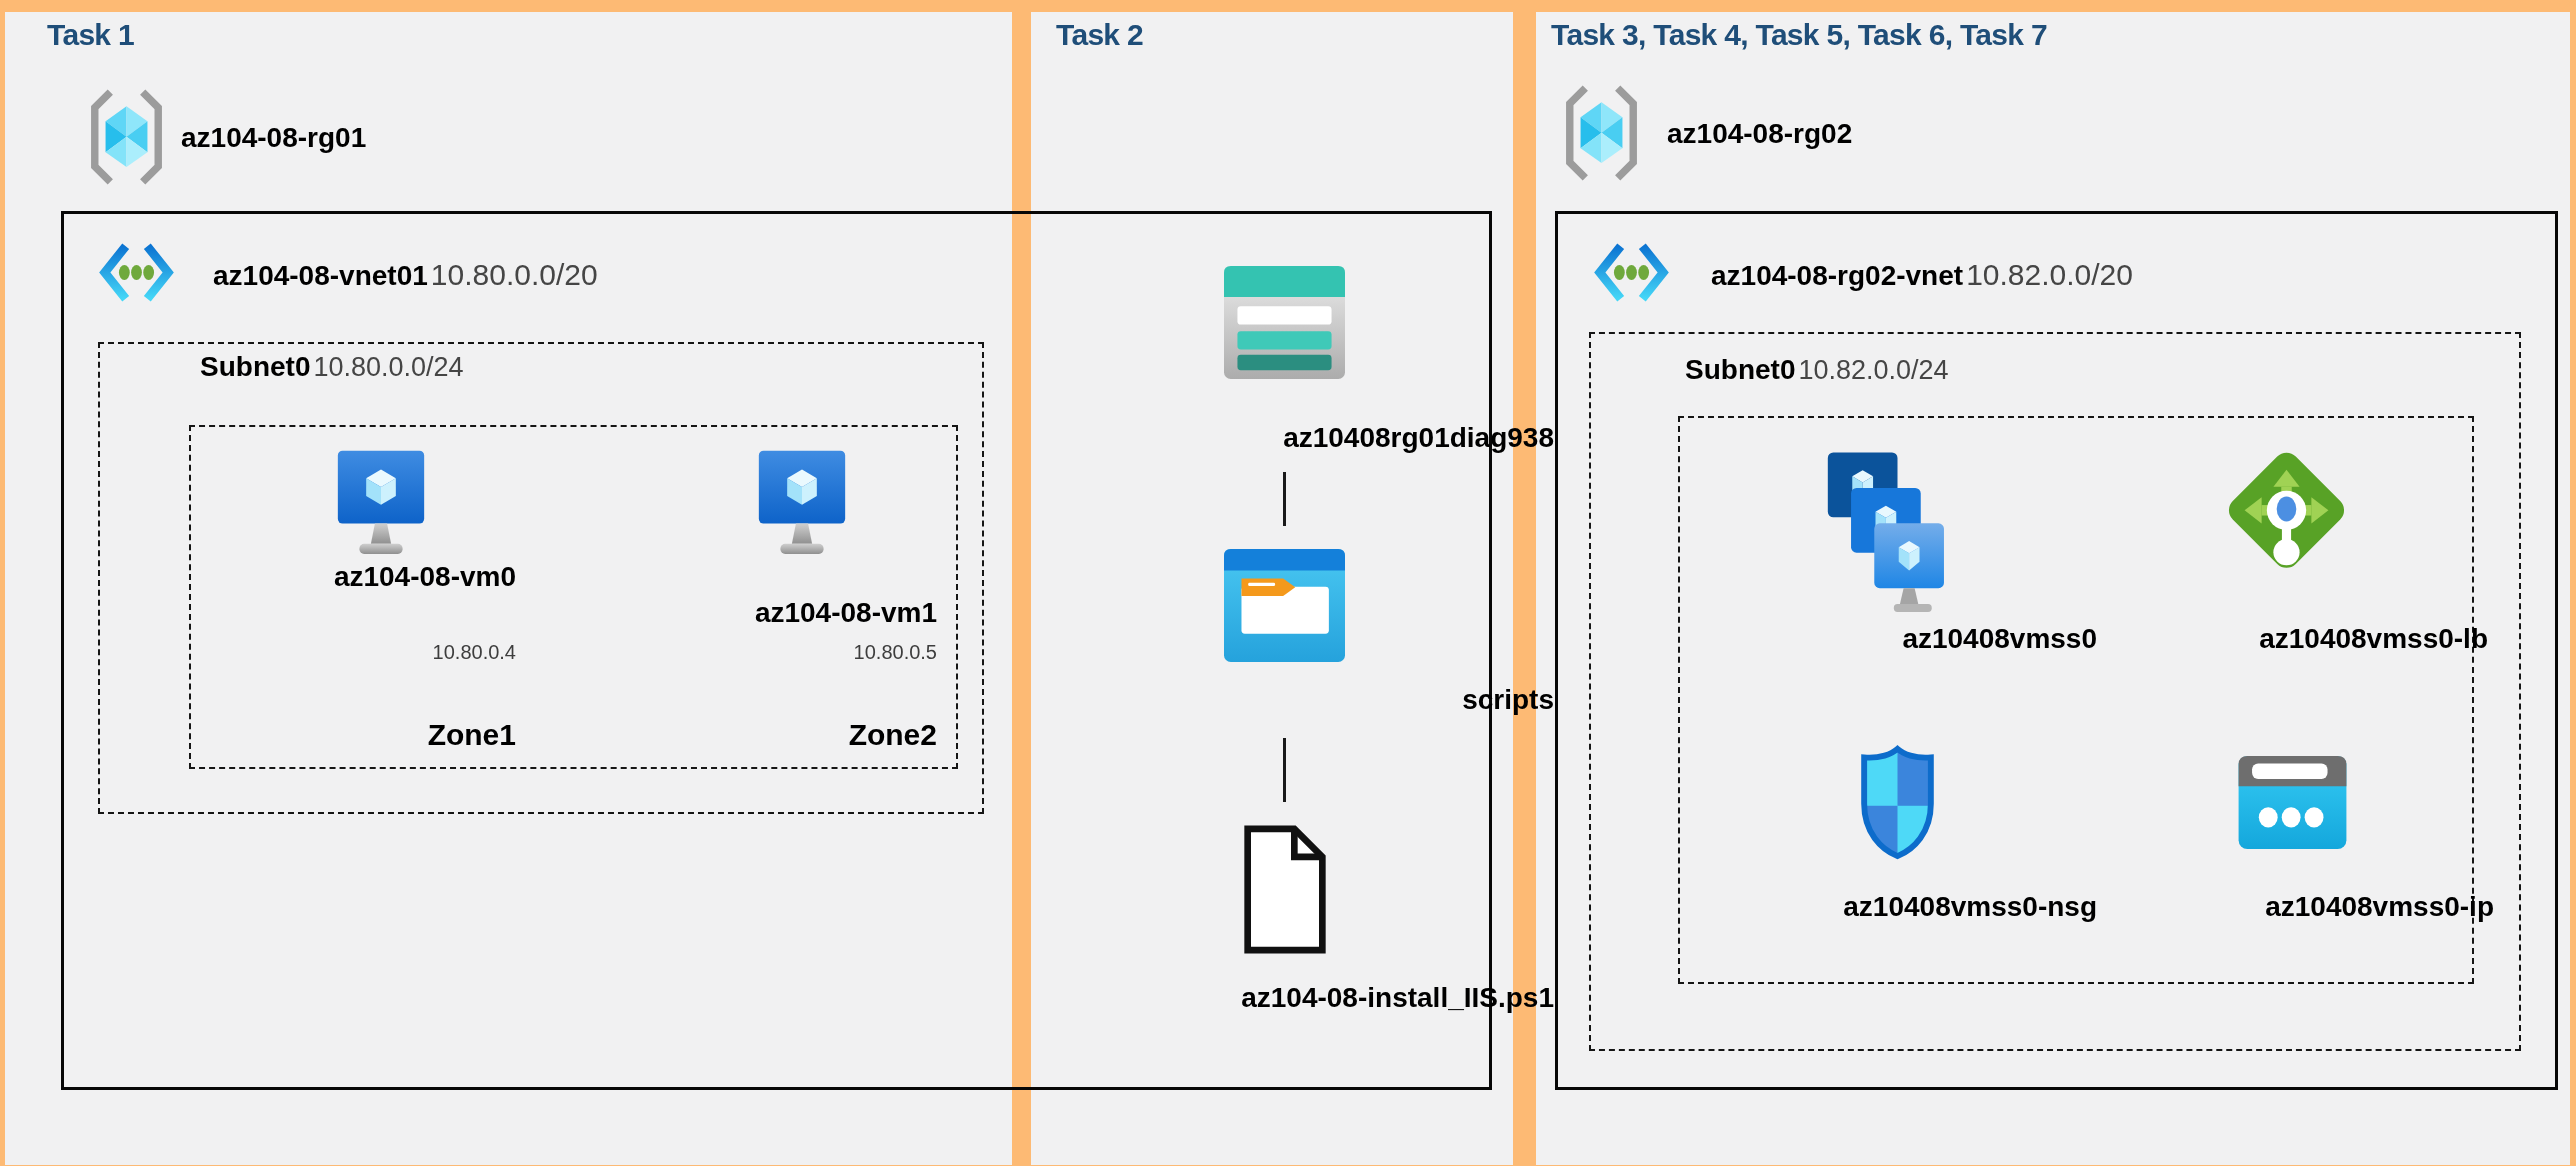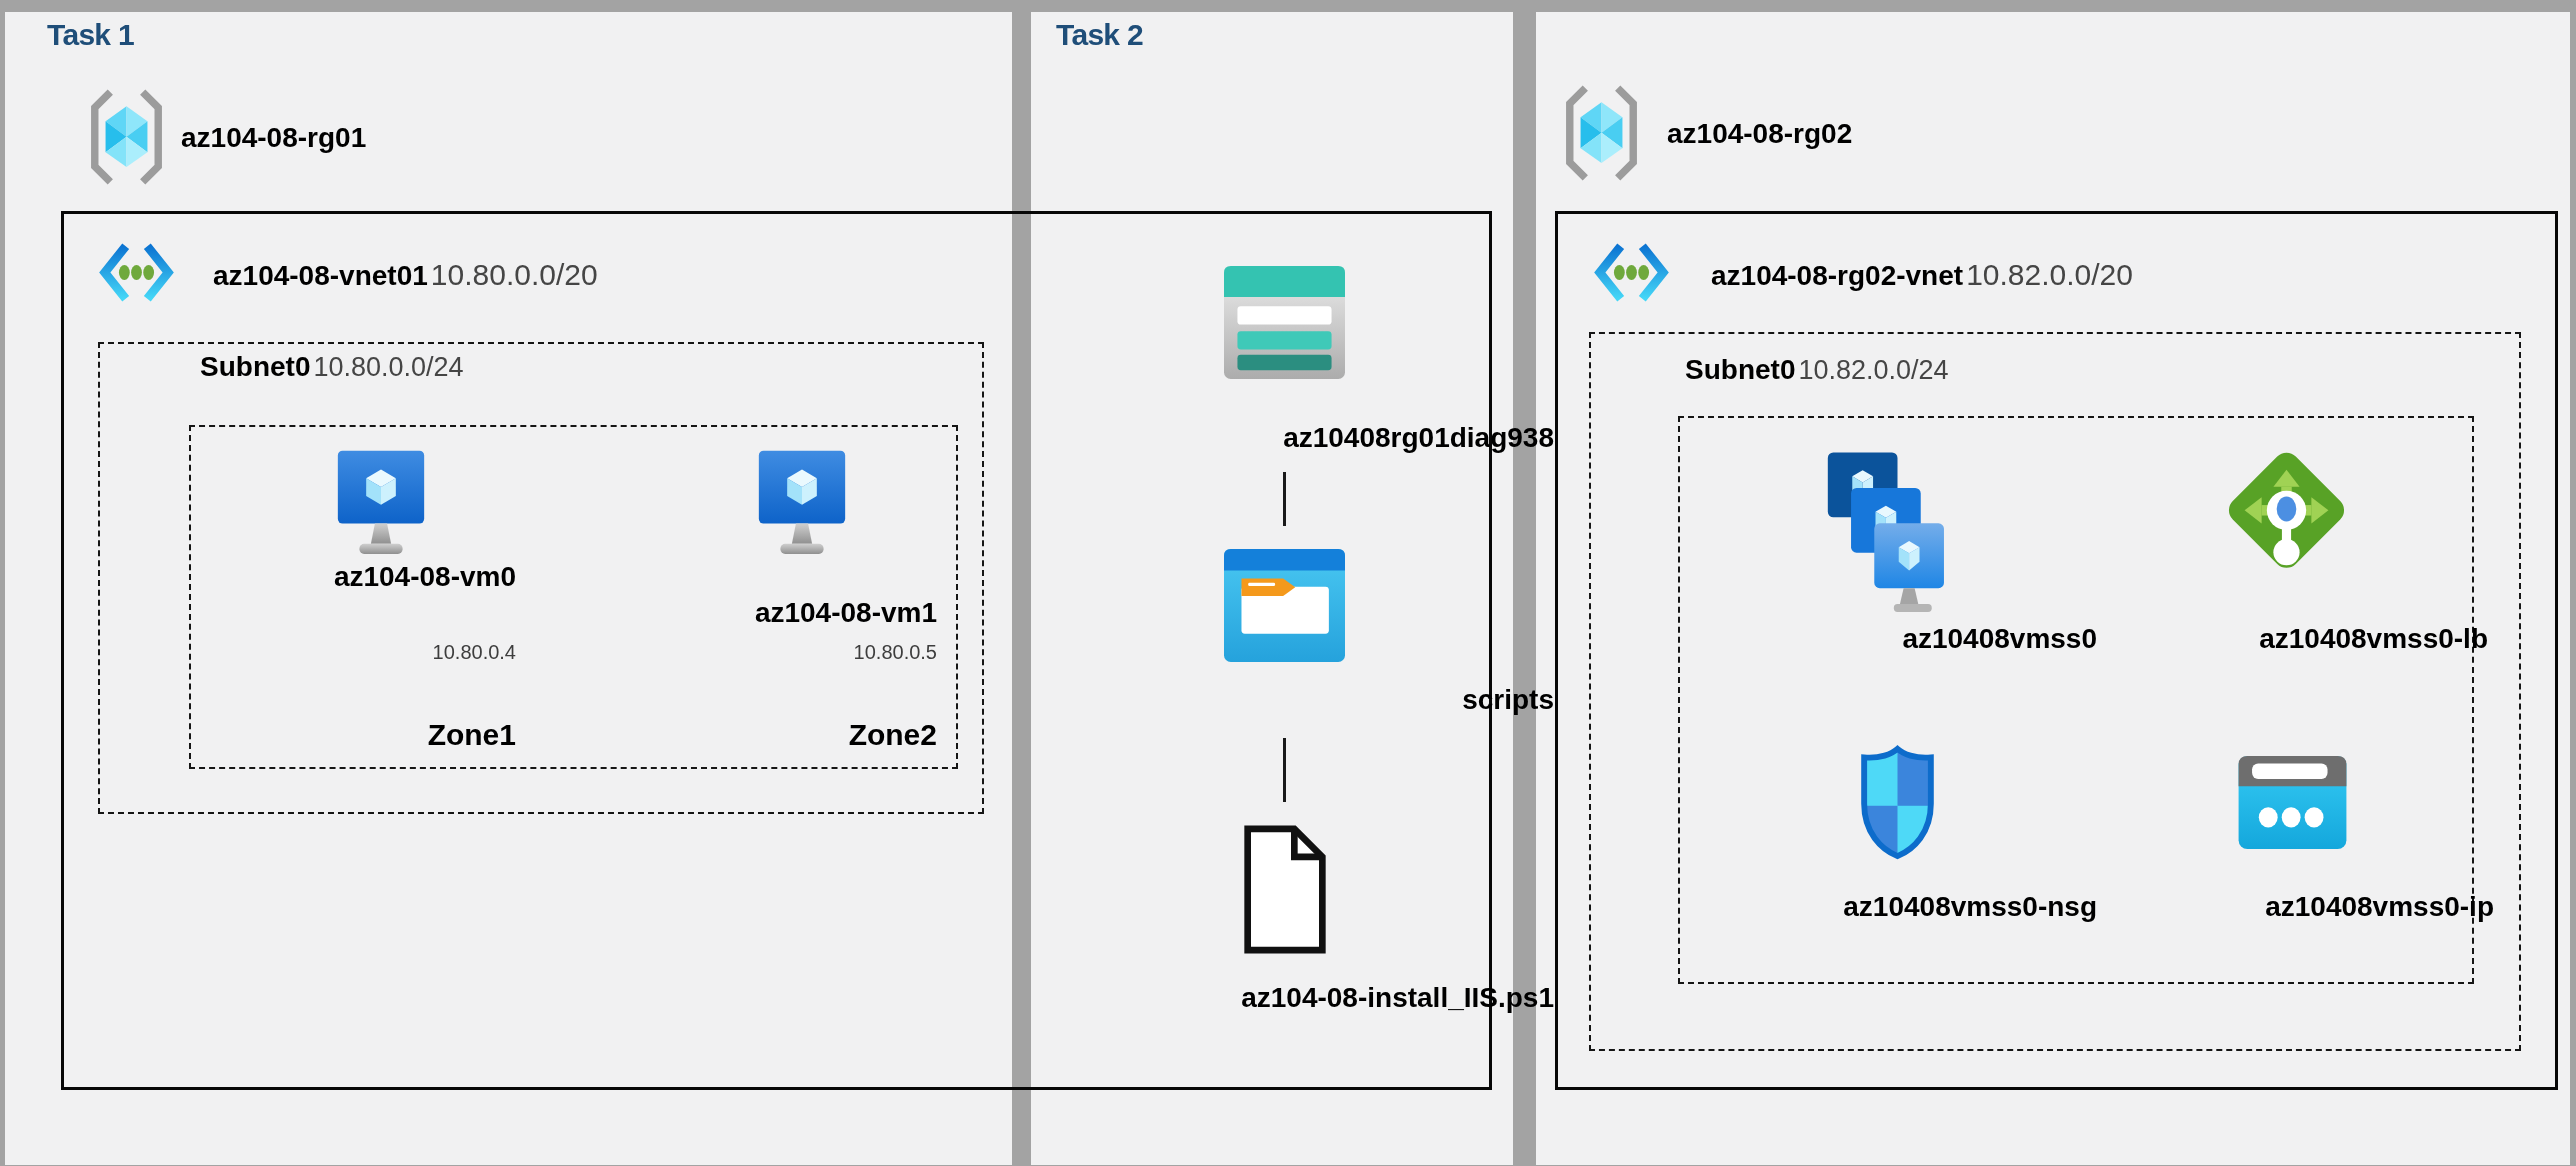--- a/index.html
+++ b/index.html
@@ -1,16 +1,16 @@
 <!DOCTYPE html>
 <html style="font-size:10.8px"><head>
 <meta charset="utf-8">
 <style>
   html,body{margin:0;padding:0;background:#ffffff;}
-  #canvas{position:relative;width:2576px;height:1166px;background:#a3a3a3;overflow:hidden;
+  #canvas{position:relative;width:2576px;height:1166px;background:#fdba74;overflow:hidden;
           font-family:"Liberation Sans", sans-serif;}
   .abs{position:absolute;}
   .panel{background:#f1f1f2;}
   .task-heading{font-size:30px;font-weight:bold;color:#1F4E79;letter-spacing:-0.7px;white-space:nowrap;}
   .box{border:3.4px solid #070707;background:transparent;box-sizing:border-box;}
   .dashed{border:2.7px dashed #151515;background:transparent;box-sizing:border-box;}
   .res-label{font-size:28px;font-weight:bold;color:#000;white-space:nowrap;}
   .cidr{font-size:30px;font-weight:normal;color:#454545;}
   .subnet-label{font-size:28px;font-weight:bold;color:#000;white-space:nowrap;}
   .subnet-cidr{font-size:27px;font-weight:normal;color:#454545;}
@@ -23,20 +23,21 @@
 <body>
 
 <div id="canvas">
 
   <div class="abs panel" style="left:5.4px;top:12px;width:1007px;height:1153px;"></div>
   <div class="abs panel" style="left:1031px;top:12px;width:482px;height:1153px;"></div>
   <div class="abs panel" style="left:1536px;top:12px;width:1034px;height:1153px;"></div>
 
   <div class="abs task-heading" style="left:47px;top:17.5px;">Task 1</div>
   <div class="abs task-heading" style="left:1056px;top:17.5px;">Task 2</div>
+  <div class="abs task-heading" style="left:1551px;top:17.5px;">Task 3, Task 4, Task 5, Task 6, Task 7</div>
 
   <svg class="abs" style="left:86px;top:88px;" width="81" height="98" viewBox="0 0 120 145">
     <path d="M36 6 L13 29 L13 116 L36 139" stroke="#9C9C9C" stroke-width="11" fill="none"></path>
     <path d="M84 6 L107 29 L107 116 L84 139" stroke="#9C9C9C" stroke-width="11" fill="none"></path>
     <polygon points="60,27 29,49 60,72" fill="#5FD6F6"></polygon>
     <polygon points="60,27 91,49 60,72" fill="#8FE6FA"></polygon>
     <polygon points="29,49 60,72 29,95" fill="#27BEEC"></polygon>
     <polygon points="91,49 60,72 91,95" fill="#49CEF2"></polygon>
     <polygon points="29,95 60,72 60,117" fill="#83E3F9"></polygon>
     <polygon points="91,95 60,72 60,117" fill="#ABEEFC"></polygon>

